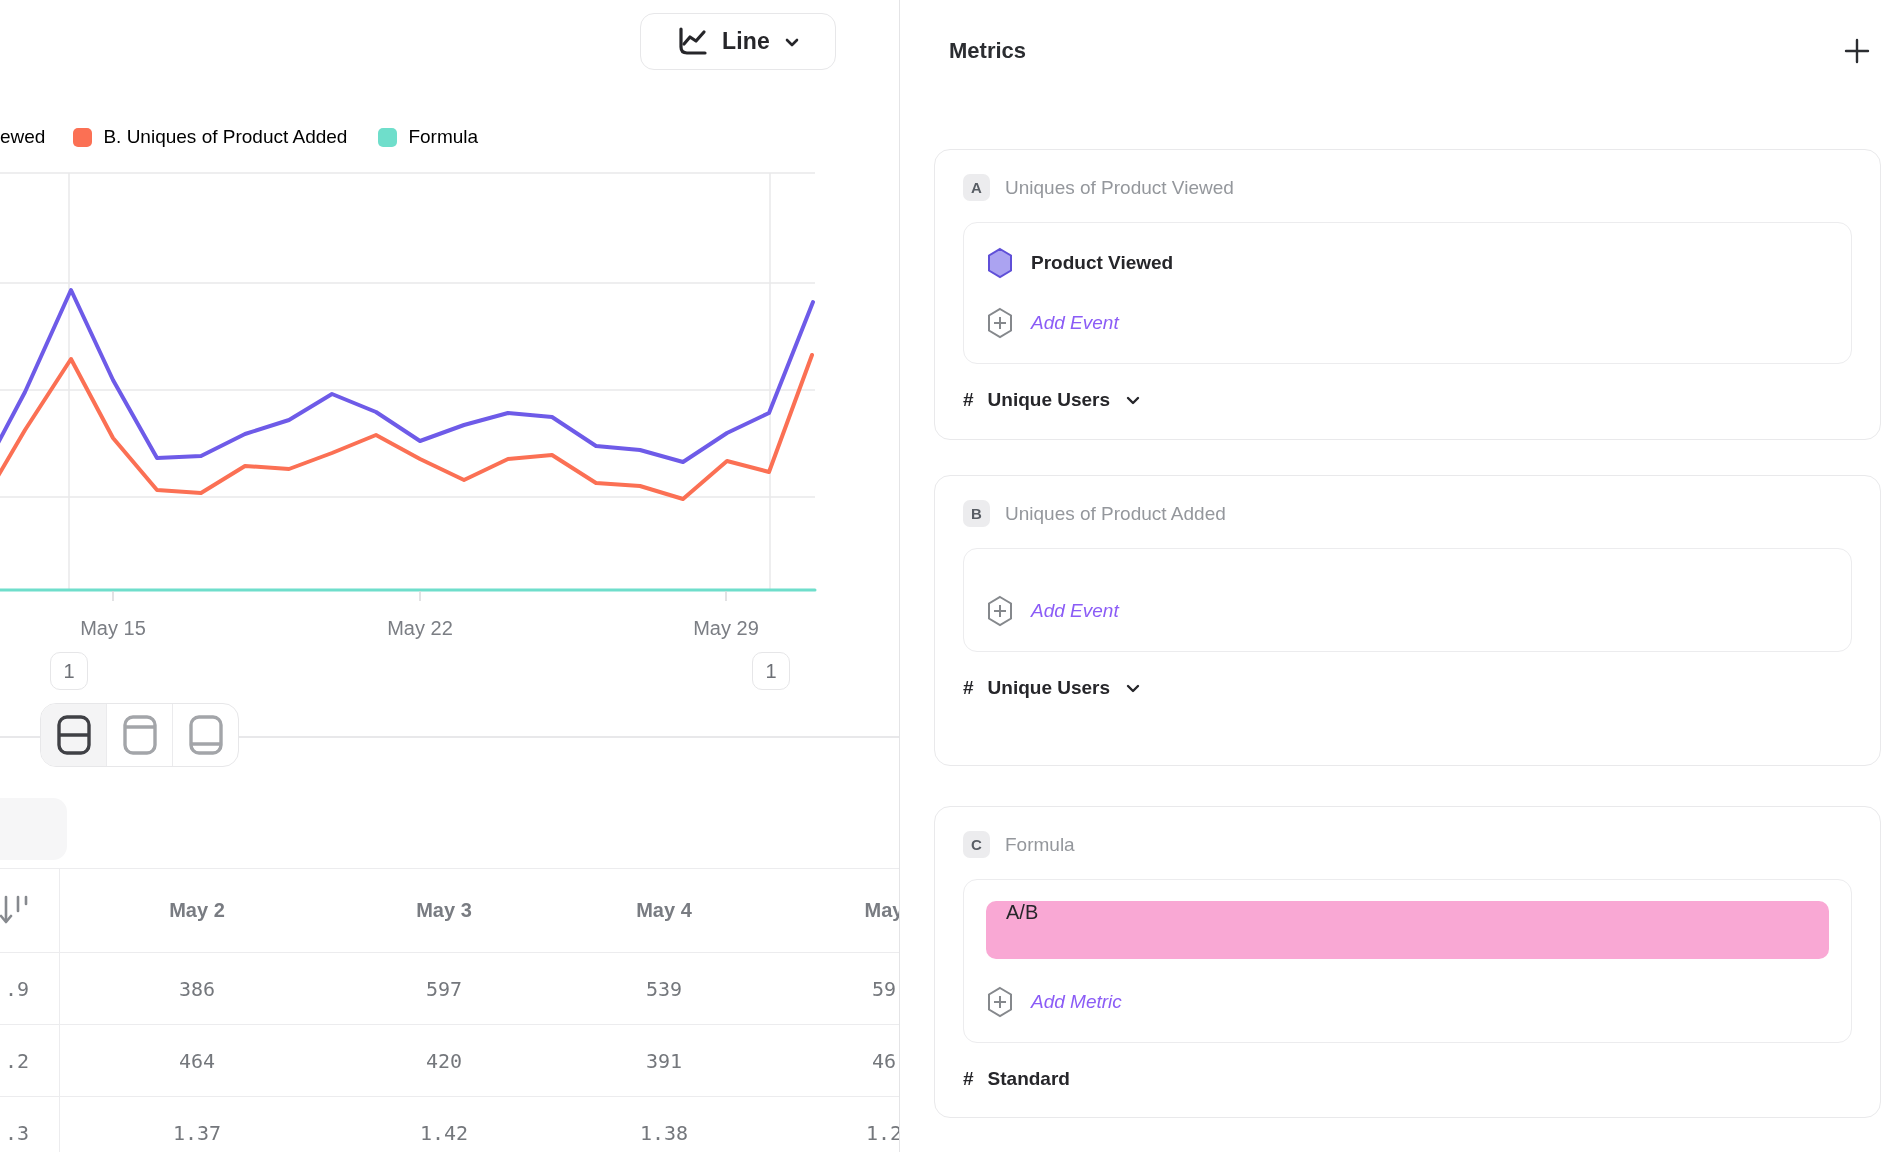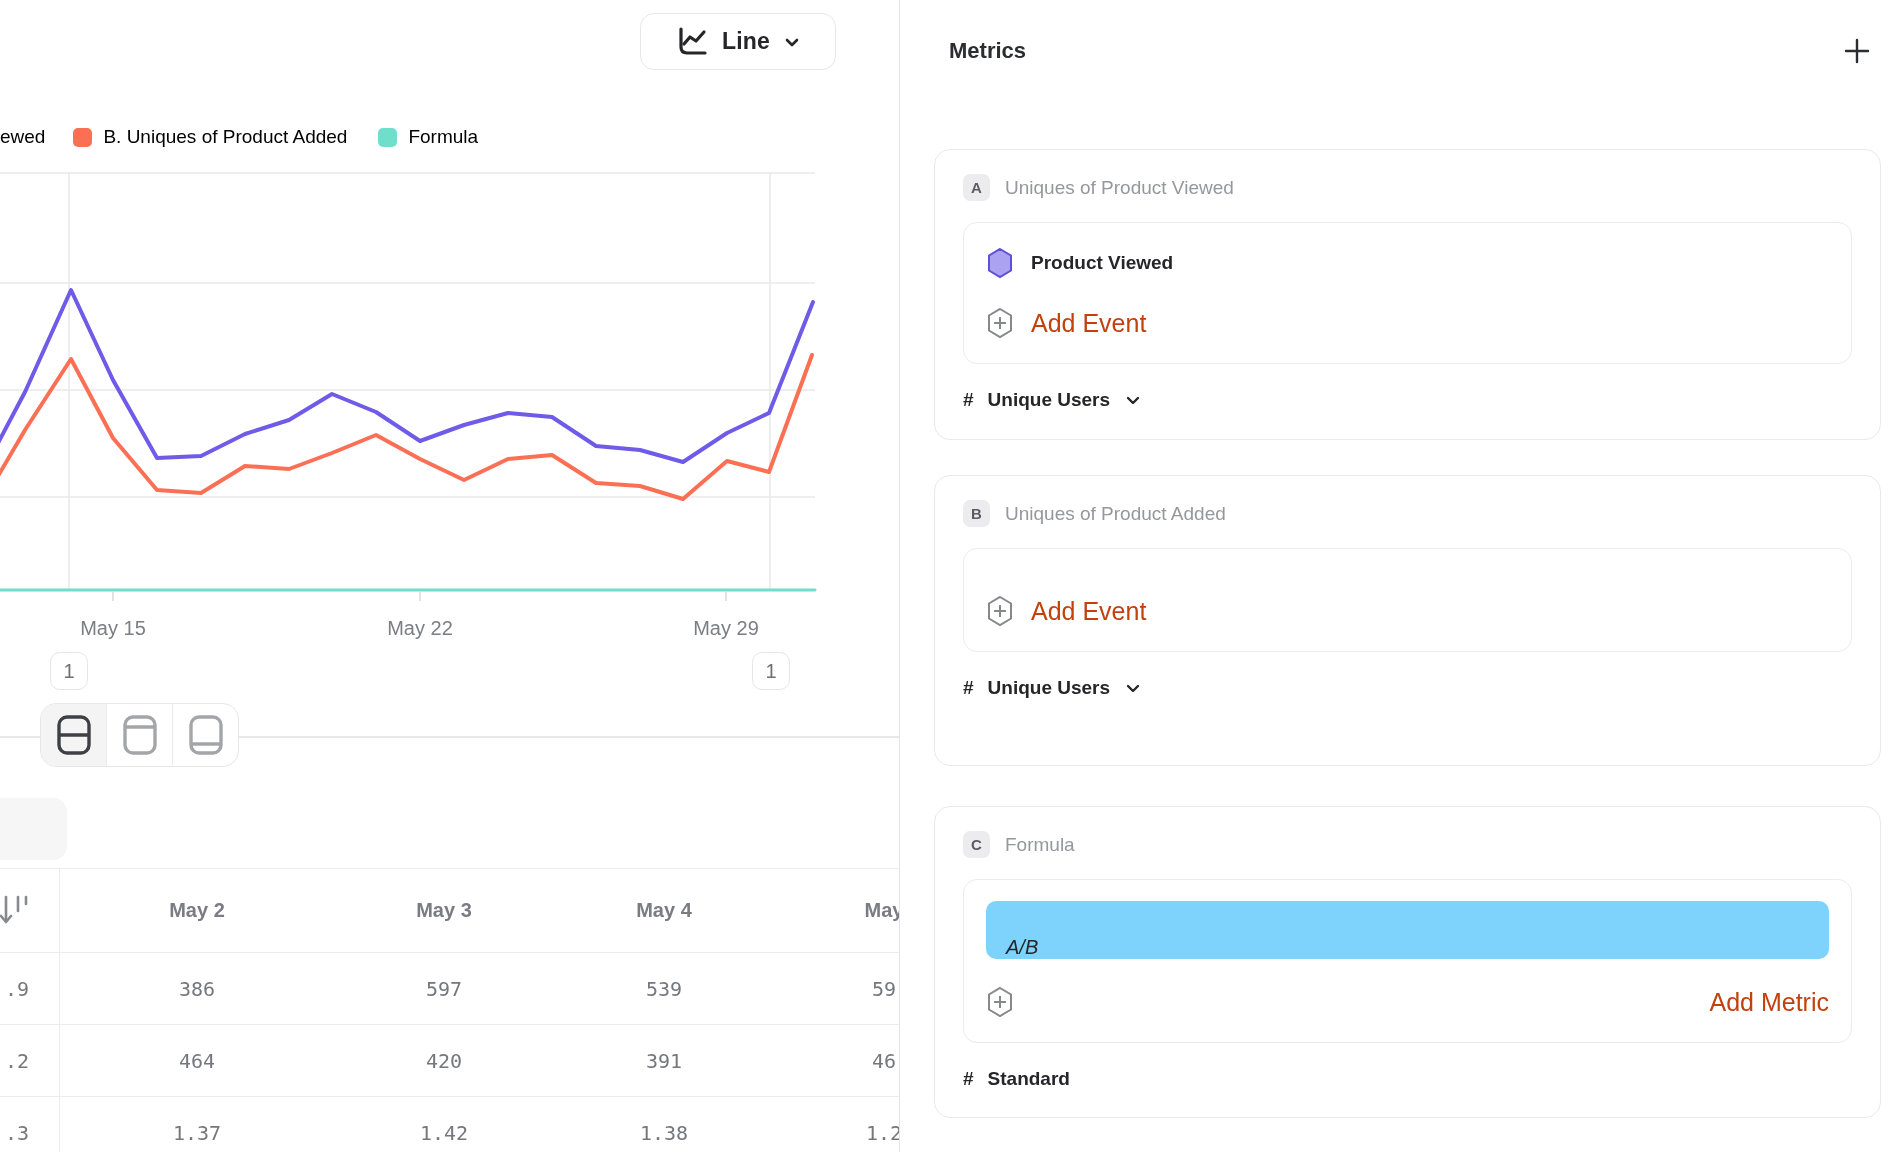--- a/index.html
+++ b/index.html
@@ -67,30 +67,30 @@
   .card-head { display:flex; align-items:center; gap:15px; }
   .badge-letter { width:27px; height:27px; border-radius:7px; background:#ececee;
     display:flex; align-items:center; justify-content:center;
     font-size:15px; font-weight:700; color:#585d64; }
   .card-title { font-size:19px; color:#94979c; }
 
   .inner-box { margin-top:21px; border:1.5px solid #ececee; border-radius:14px; padding:21px 22px; }
   .event-row { display:flex; align-items:center; gap:17px; height:38px; cursor:pointer; }
   .event-name { font-size:19px; font-weight:700; color:#26262a; }
   .add-row { display:flex; align-items:center; gap:17px; height:38px; margin-top:22px; cursor:pointer; }
-  .add-label { font-size:25px; color:#c2410c; }
+  .add-label { font-size:19px; color:#8b5cf6;font-style:italic; }
 
   .measure-row { display:flex; align-items:center; gap:14px; margin-top:25px; cursor:pointer; }
   .hash { font-size:19px; font-weight:700; color:#26262a; }
   .measure-label { font-size:19px; font-weight:700; color:#26262a; }
 
-  .formula-input { background:#7dd3fc; border-radius:10px; height:58px;
-    display:flex; align-items:flex-end; padding-left:20px; cursor:text;font-style:italic; }
+  .formula-input { background:#f9a8d4; border-radius:10px; height:58px;
+    display:flex; align-items:flex-start; padding-left:20px; cursor:text; }
   .formula-text { font-size:20px; color:#26262a; }
-  .card-c .add-row { margin-top:24px;justify-content:space-between; }
+  .card-c .add-row { margin-top:24px; }
 </style>
 </head>
 <body>
 
 <div id="app">
 
   <div id="chart-region">
 
     <button class="chart-type-btn">
       <span style="display:flex">

